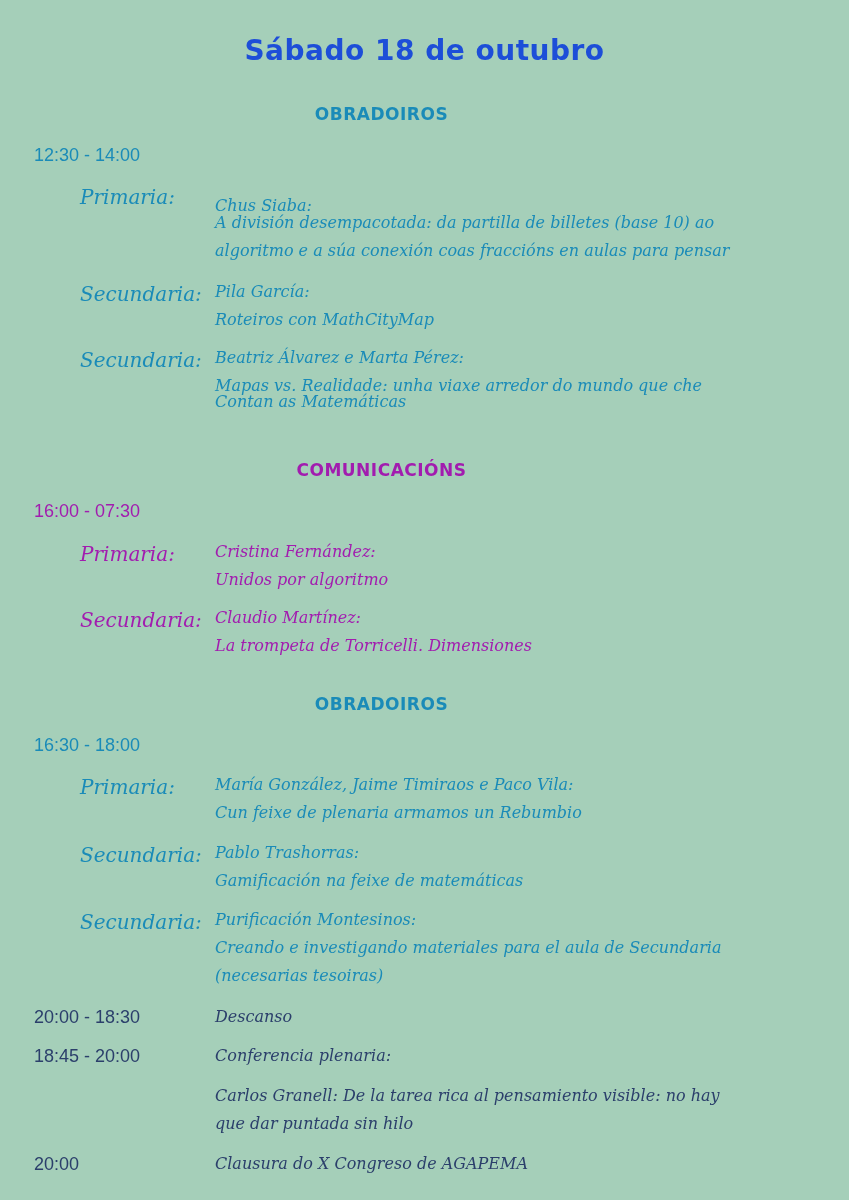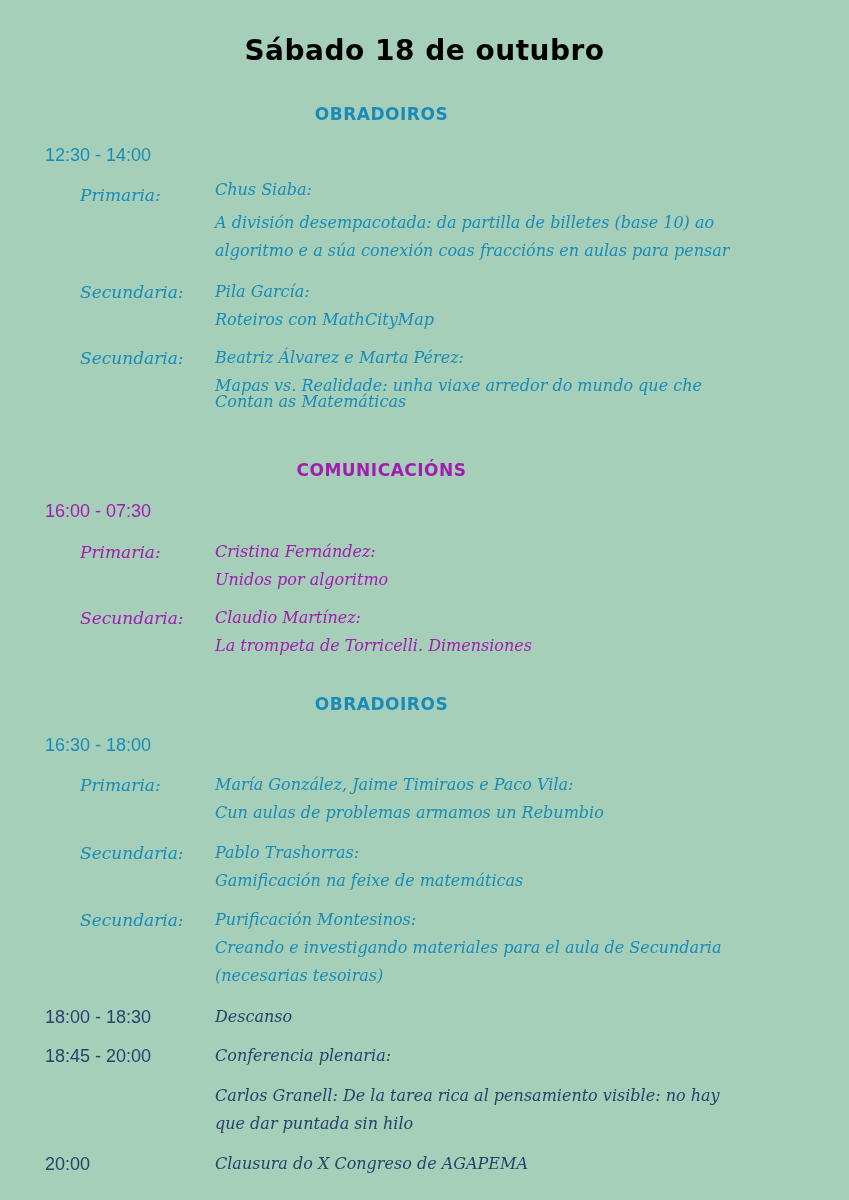--- a/index.html
+++ b/index.html
@@ -5,53 +5,53 @@
   html, body { margin:0; padding:0; }
   body {
     width:849px; height:1200px; overflow:hidden;
     background:#a5cfb9;
     font-family:"DejaVu Serif", serif;
     position:relative;
   }
   .title {
     position:absolute; left:0; width:849px; top:34px;
     text-align:center; font-family:"DejaVu Sans", sans-serif;
-    font-weight:bold; font-size:28px; color:#000000; letter-spacing:0.5px;
+    font-weight:bold; font-size:28px; color:#1d4ed8; letter-spacing:0.5px;
   }
   .section {
     position:absolute; left:0; width:763px; text-align:center;
     font-family:"DejaVu Sans", sans-serif; font-weight:bold; font-size:17px;
     letter-spacing:0.5px;
   }
   .time {
-    position:absolute; left:45px; font-family:"Liberation Sans", sans-serif;
+    position:absolute; left:34px; font-family:"Liberation Sans", sans-serif;
     font-size:18px;
   }
   .level {
     position:absolute; left:80px; font-family:"DejaVu Serif", serif;
-    font-style:italic; font-size:17px;
+    font-style:italic; font-size:20px;
   }
   .line {
     position:absolute; left:215px; font-family:"DejaVu Serif", serif;
     font-style:italic; font-size:16px; white-space:nowrap;
   }
   .blue { color:#1a8bb8; }
   .red { color:#a21caf; }
   .navy { color:#2b3f6b; }
 </style>
 </head>
 <body>
 
 <div class="title">Sábado 18 de outubro</div>
 
 <div class="section blue" style="top:104px">OBRADOIROS</div>
 <div class="time blue" style="top:145px">12:30 - 14:00</div>
 
 <div class="level blue" style="top:185px">Primaria:</div>
-<div class="line blue" style="top:180px">Chus Siaba:</div>
+<div class="line blue" style="top:196px">Chus Siaba:</div>
 <div class="line blue" style="top:213px">A división desempacotada: da partilla de billetes (base 10) ao</div>
 <div class="line blue" style="top:241px">algoritmo e a súa conexión coas fraccións en aulas para pensar</div>
 
 <div class="level blue" style="top:282px">Secundaria:</div>
 <div class="line blue" style="top:282px">Pila García:</div>
 <div class="line blue" style="top:310px">Roteiros con MathCityMap</div>
 
 <div class="level blue" style="top:348px">Secundaria:</div>
 <div class="line blue" style="top:348px">Beatriz Álvarez e Marta Pérez:</div>
 <div class="line blue" style="top:376px">Mapas vs. Realidade: unha viaxe arredor do mundo que che</div>
@@ -66,32 +66,32 @@
 
 <div class="level red" style="top:608px">Secundaria:</div>
 <div class="line red" style="top:608px">Claudio Martínez:</div>
 <div class="line red" style="top:636px">La trompeta de Torricelli. Dimensiones</div>
 
 <div class="section blue" style="top:694px">OBRADOIROS</div>
 <div class="time blue" style="top:735px">16:30 - 18:00</div>
 
 <div class="level blue" style="top:775px">Primaria:</div>
 <div class="line blue" style="top:775px">María González, Jaime Timiraos e Paco Vila:</div>
-<div class="line blue" style="top:803px">Cun aulas de problemas armamos un Rebumbio</div>
+<div class="line blue" style="top:803px">Cun feixe de plenaria armamos un Rebumbio</div>
 
 <div class="level blue" style="top:843px">Secundaria:</div>
 <div class="line blue" style="top:843px">Pablo Trashorras:</div>
 <div class="line blue" style="top:871px">Gamificación na feixe de matemáticas</div>
 
 <div class="level blue" style="top:910px">Secundaria:</div>
 <div class="line blue" style="top:910px">Purificación Montesinos:</div>
 <div class="line blue" style="top:938px">Creando e investigando materiales para el aula de Secundaria</div>
 <div class="line blue" style="top:966px">(necesarias tesoiras)</div>
 
-<div class="time navy" style="top:1007px">18:00 - 18:30</div>
+<div class="time navy" style="top:1007px">20:00 - 18:30</div>
 <div class="line navy" style="top:1007px">Descanso</div>
 
 <div class="time navy" style="top:1046px">18:45 - 20:00</div>
 <div class="line navy" style="top:1046px">Conferencia plenaria:</div>
 
 <div class="line navy" style="top:1086px">Carlos Granell: De la tarea rica al pensamiento visible: no hay</div>
 <div class="line navy" style="top:1114px">que dar puntada sin hilo</div>
 
 <div class="time navy" style="top:1154px">20:00</div>
 <div class="line navy" style="top:1154px">Clausura do X Congreso de AGAPEMA</div>

